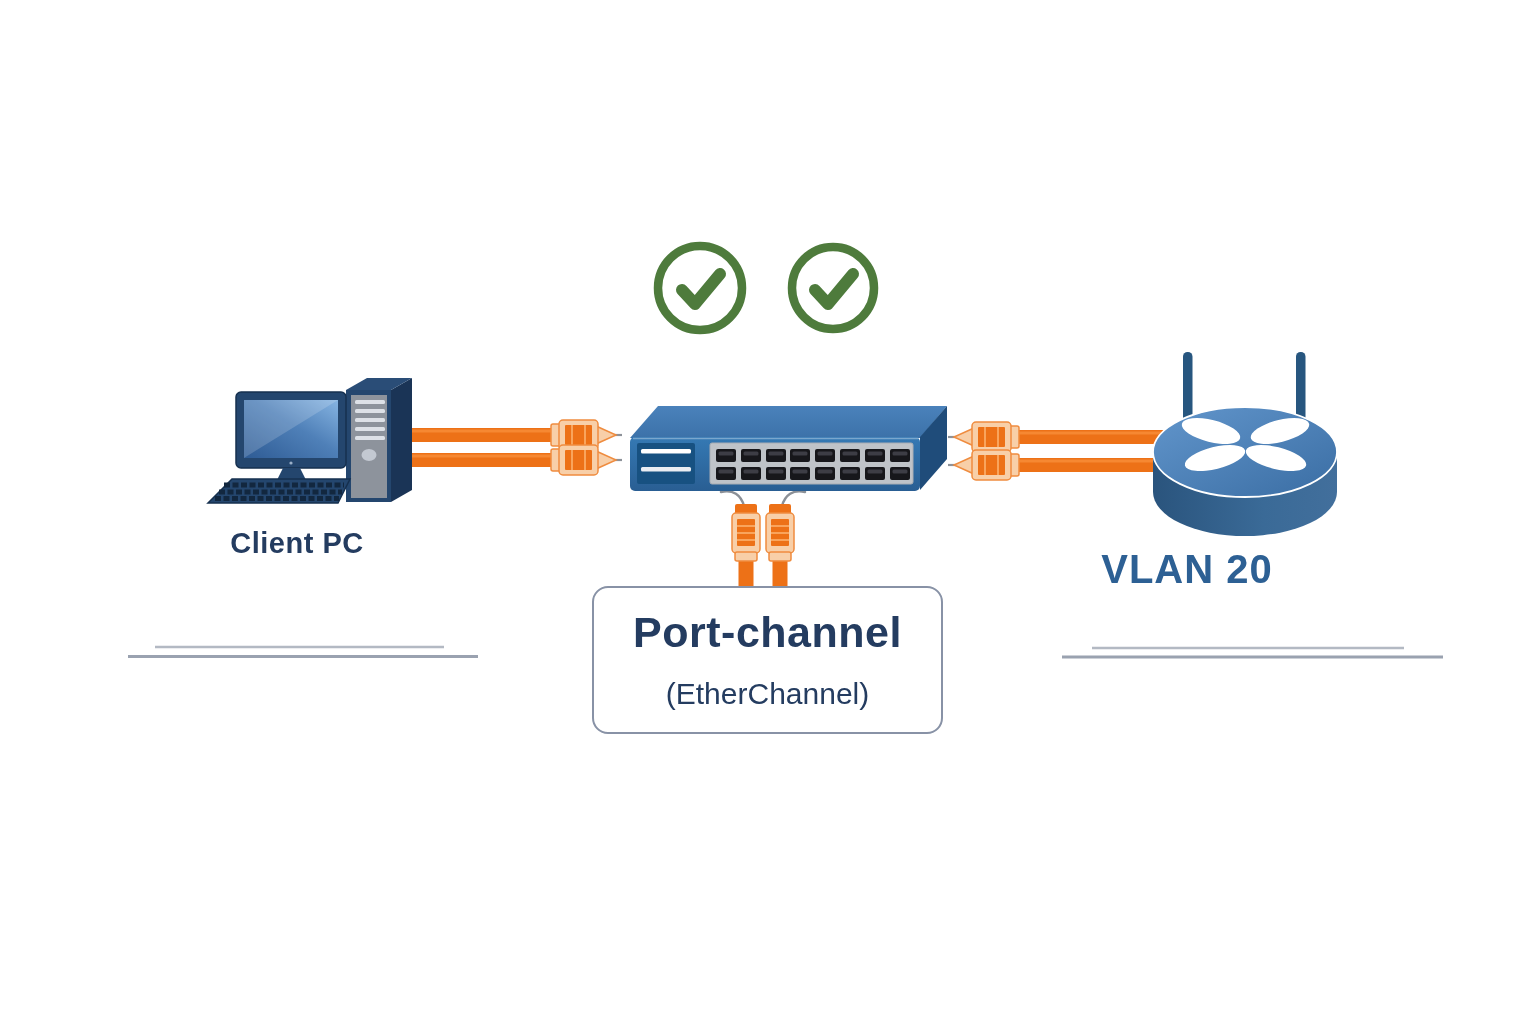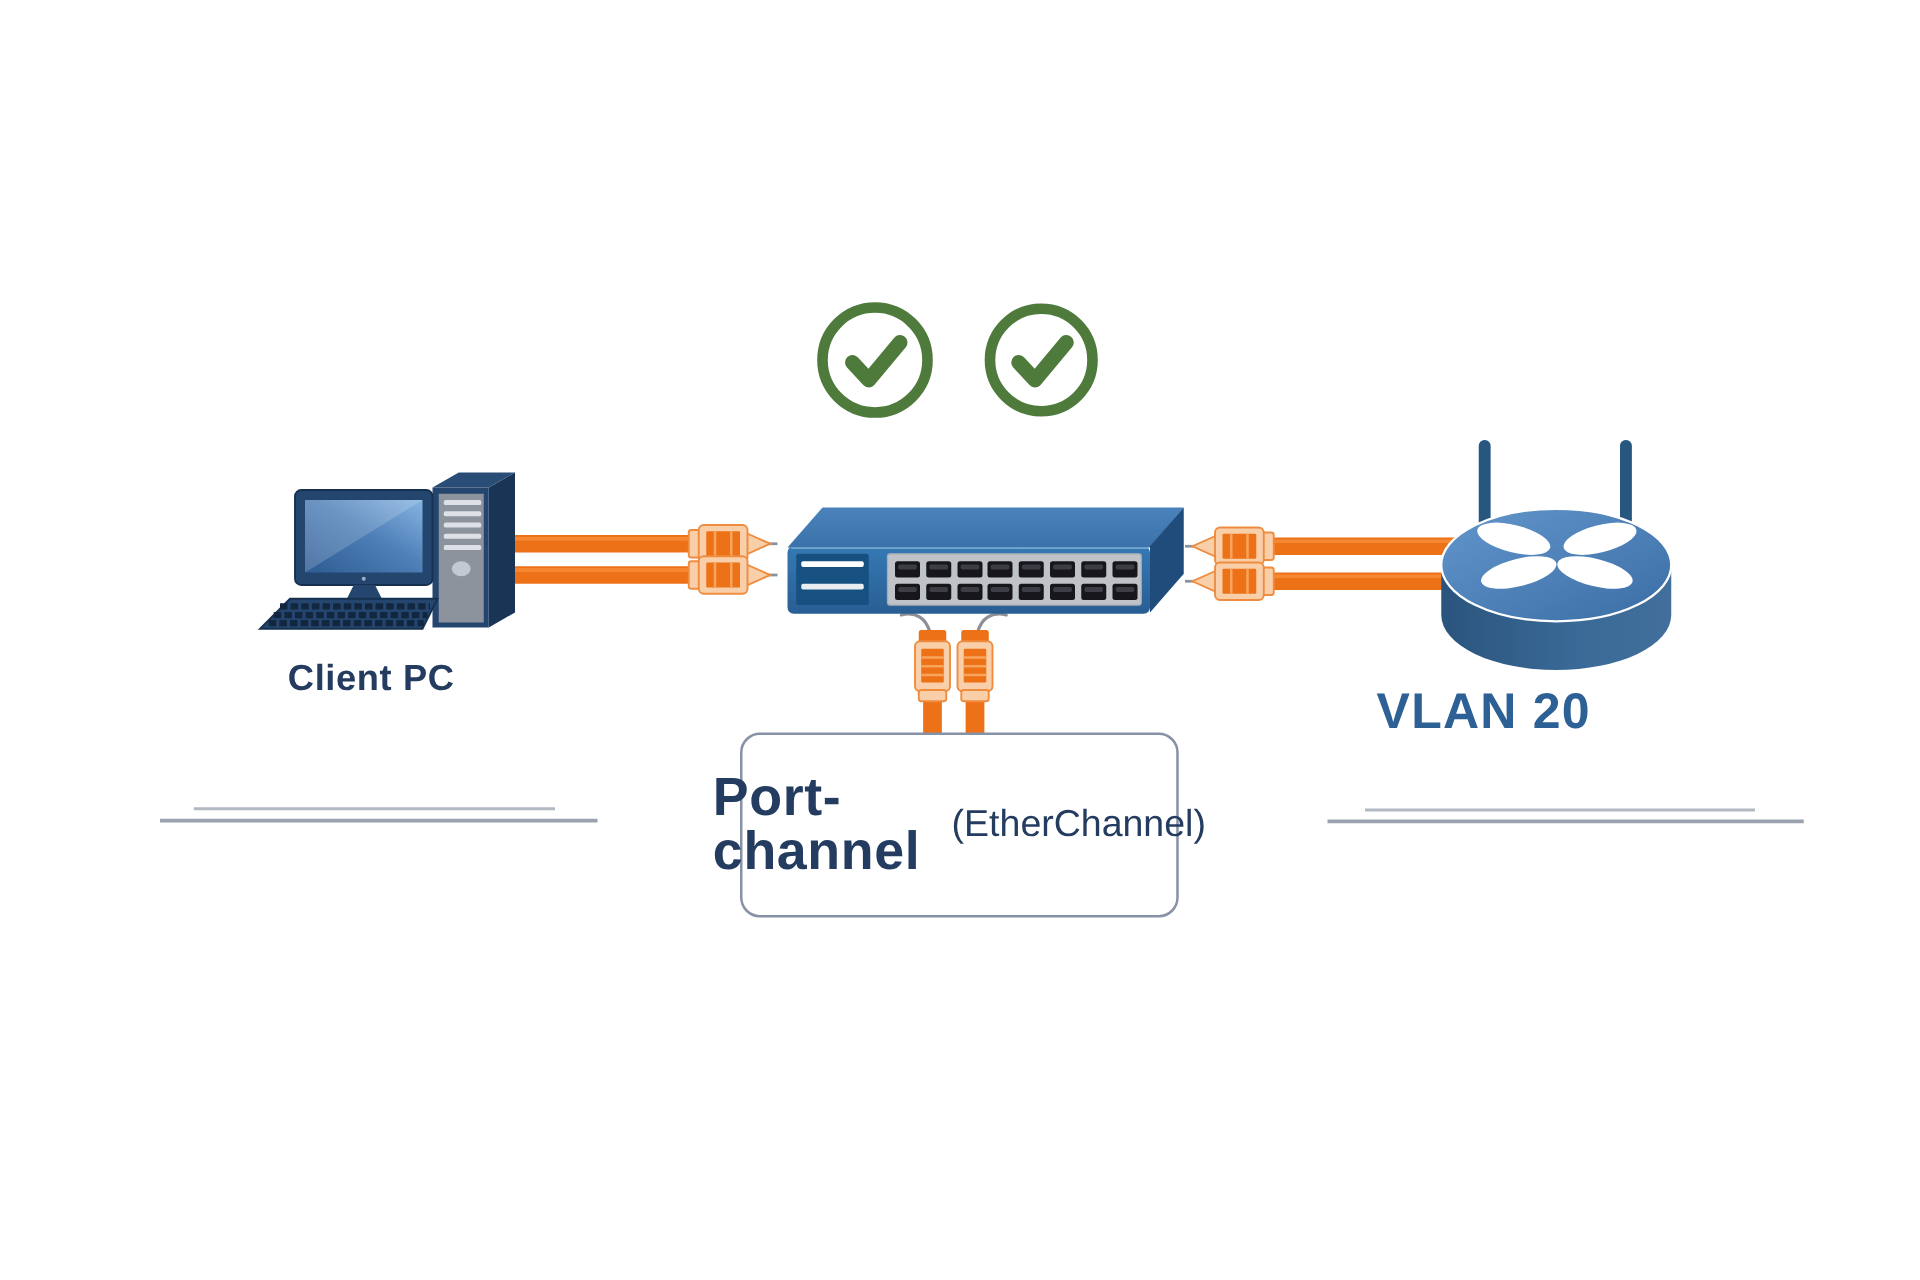--- a/index.html
+++ b/index.html
@@ -10,21 +10,21 @@
   .art{position:absolute;left:0;top:0;}
   .label{
     position:absolute;text-align:center;font-weight:600;
     color:var(--navy_text,#243C60);
   }
   .label.pc{left:132px;top:527px;width:330px;font-size:29px;letter-spacing:.5px;}
   .label.vlan{left:1032px;top:547px;width:310px;font-size:40px;color:var(--vlan_text,#2D6094);letter-spacing:1px;}
   .callout{
     position:absolute;left:592px;top:586px;width:351px;height:148px;box-sizing:border-box;
     background:#ffffff;border:2.5px solid var(--box_border,#8892A6);border-radius:16px;
-    display:flex;flex-direction:row;align-items:center;justify-content:center;gap:25px;
+    display:flex;flex-direction:column;align-items:center;justify-content:center;gap:25px;
   }
   .callout .title{font-size:43px;font-weight:600;line-height:1;color:var(--navy_text,#243C60);letter-spacing:.5px;}
   .callout .subtitle{font-size:30px;font-weight:400;line-height:1;color:var(--navy_text,#243C60);}
   .ck{stroke:var(--check_green,#4E7B3C);}
   .cable{fill:var(--cable_orange,#ED7117);}
   .peach{fill:var(--connector_peach,#F8CFA8);stroke:var(--connector_stroke,#EF8C3F);stroke-width:1.5;}
   .cinner{fill:var(--cable_orange,#ED7117);}
   .divline{stroke:var(--line_gray,#9AA2B0);}
 </style>
 </head>

